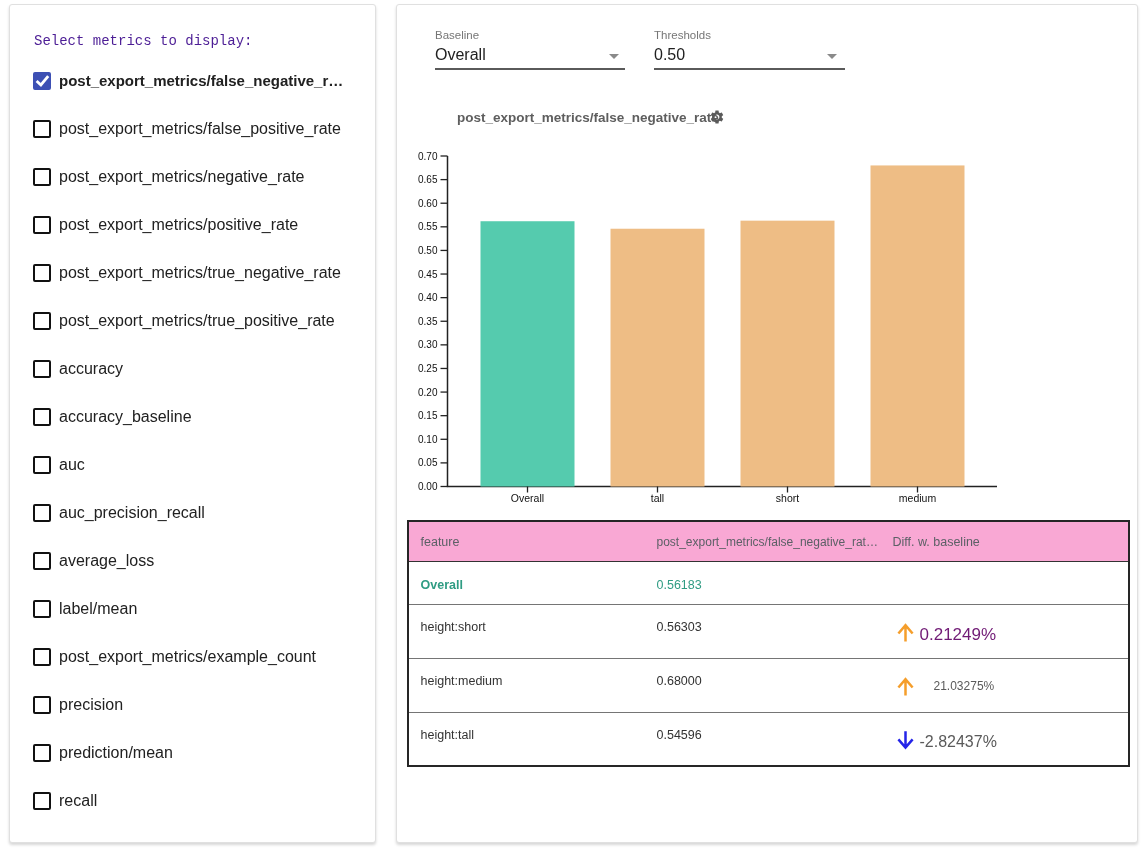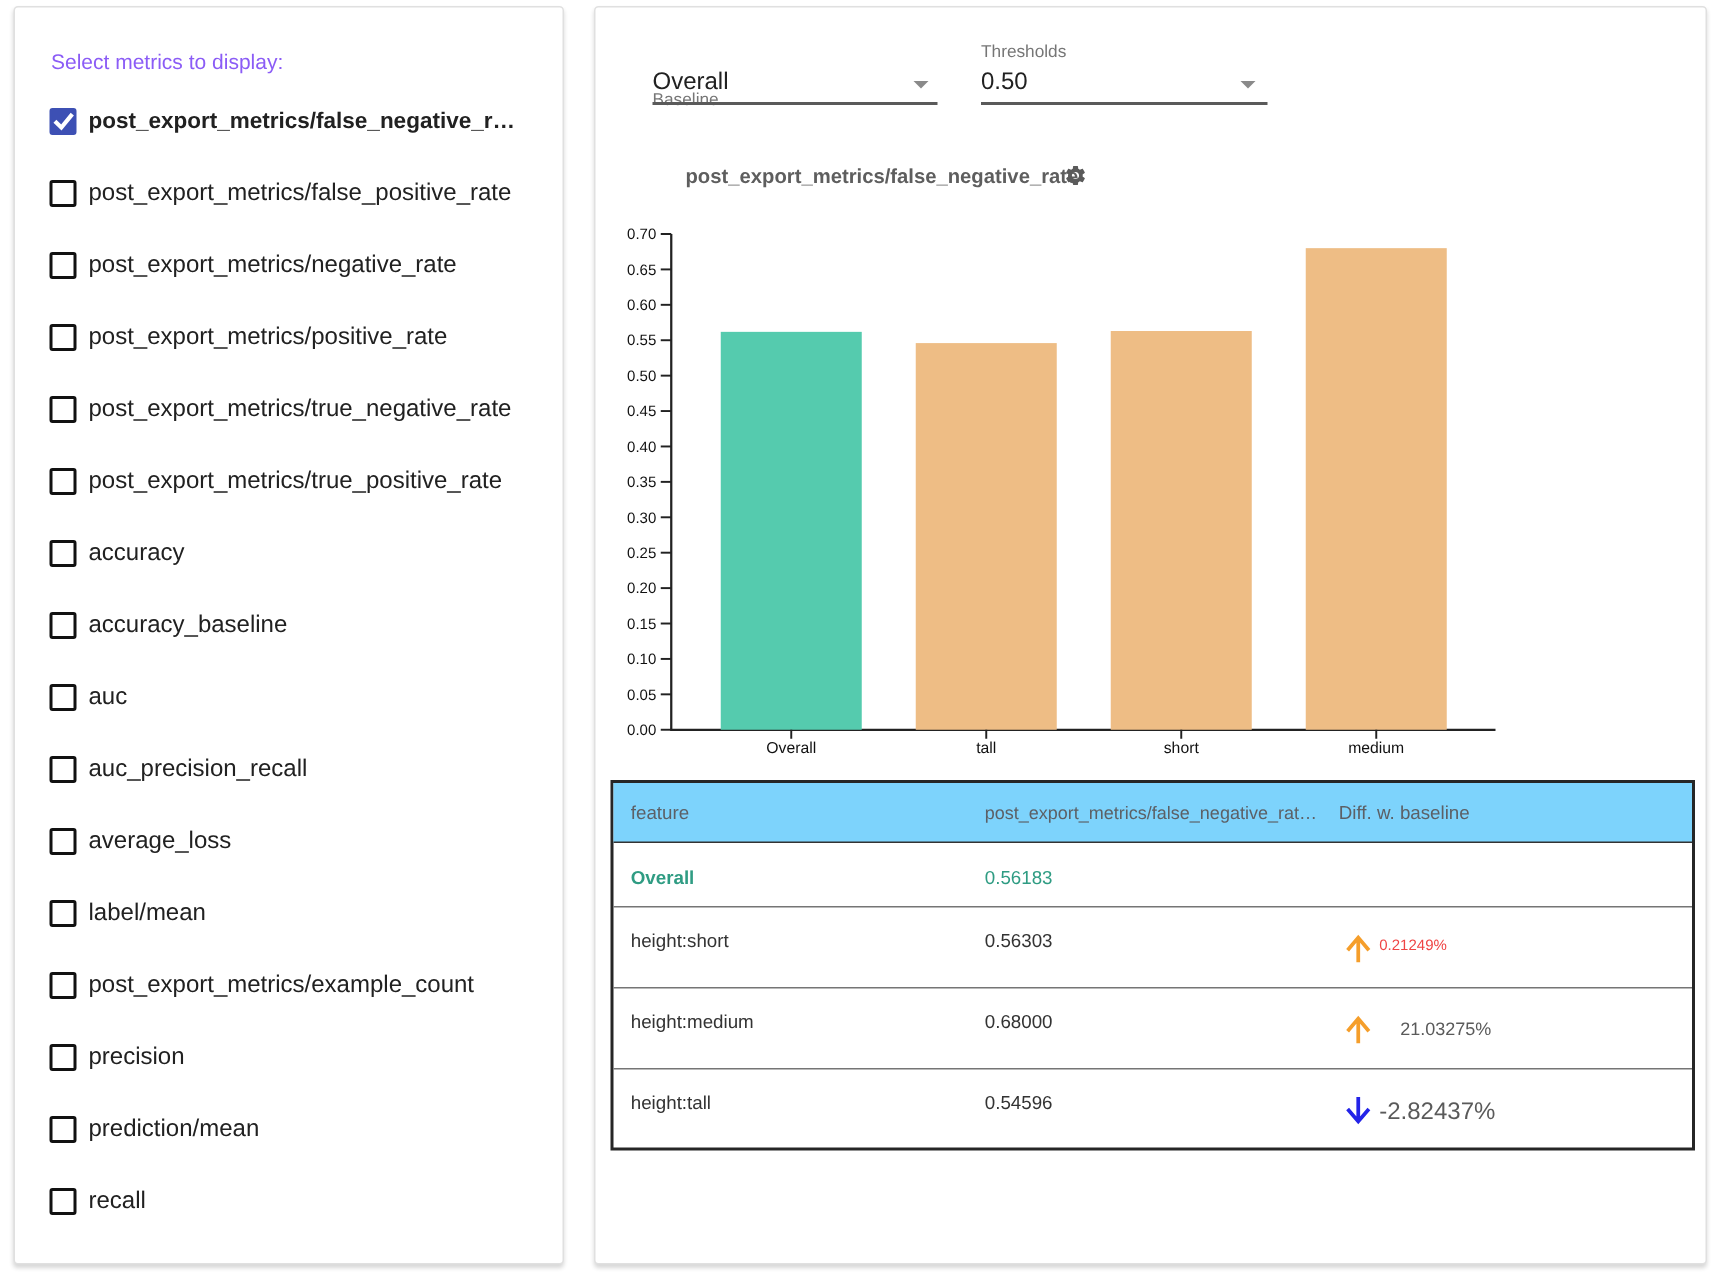--- a/index.html
+++ b/index.html
@@ -17,21 +17,21 @@
   .gvalue { font-size:16px; color:#212121; }
   .underline { height:1.5px; background:#5a5a5a; }
   .tri { width:0; height:0; border-left:5px solid transparent; border-right:5px solid transparent; border-top:5px solid #8a8a8a; }
 </style>
 </head>
 <body>
 
 <div id="leftcard" class="card"></div>
 <div id="rightcard" class="card"></div>
 
-<div class="abs" style="left:34px; top:33px; font-size:14px; color:#8b5cf6;">Select metrics to display:</div>
+<div class="abs" style="left:34px; top:33px; font-size:14px; color:#4c1d95;font-family:Liberation Mono, monospace;">Select metrics to display:</div>
 
 <div id="rows">
     <div class="row" style="top:72px;">
       <div class="cb cbc">
         <svg width="18" height="18" viewBox="0 0 18 18" style="position:absolute;left:-2px;top:-2px">
           <path d="M3.6 8.9 L7.9 13 L15.2 4.1" stroke="#fff" stroke-width="2.8" fill="none"></path>
         </svg>
       </div>
       <div class="lbl" style="font-weight:bold;font-size:15px;">post_export_metrics/false_negative_r…</div>
     </div>
@@ -90,21 +90,21 @@
     <div class="row" style="top:744px;">
       <div class="cb"></div>
       <div class="lbl" style="">prediction/mean</div>
     </div>
     <div class="row" style="top:792px;">
       <div class="cb"></div>
       <div class="lbl" style="">recall</div>
     </div>
   </div>
 
-<div class="abs glabel" style="left:435px; top:29px;margin-top:32px;">Baseline</div>
+<div class="abs glabel" style="left:435px; top:29px;">Baseline</div>
 <div class="abs gvalue" style="left:435px; top:46px;">Overall</div>
 <div class="abs underline" style="left:435px; top:68px; width:190px;"></div>
 <div class="abs tri" style="left:609px; top:54px;"></div>
 
 <div class="abs glabel" style="left:654px; top:29px;">Thresholds</div>
 <div class="abs gvalue" style="left:654px; top:46px;">0.50</div>
 <div class="abs underline" style="left:654px; top:68px; width:191px;"></div>
 <div class="abs tri" style="left:827px; top:54px;"></div>
 
 <div class="abs" style="left:437px; top:110px; font-size:13.5px; font-weight:bold; color:#5e5e5e;margin-left:20px;">post_export_metrics/false_negative_rate</div>
@@ -153,38 +153,38 @@
     <text x="657.5" y="502" font-size="10.5" fill="#111" text-anchor="middle" font-family="Liberation Sans">tall</text>
     <rect x="740.5" y="220.6694071428571" width="94" height="265.8305928571429" fill="#eebd85"></rect>
     <line x1="787.5" y1="486.5" x2="787.5" y2="492.5" stroke="#222" stroke-width="1.3"></line>
     <text x="787.5" y="502" font-size="10.5" fill="#111" text-anchor="middle" font-family="Liberation Sans">short</text>
     <rect x="870.5" y="165.44285714285712" width="94" height="321.0571428571429" fill="#eebd85"></rect>
     <line x1="917.5" y1="486.5" x2="917.5" y2="492.5" stroke="#222" stroke-width="1.3"></line>
     <text x="917.5" y="502" font-size="10.5" fill="#111" text-anchor="middle" font-family="Liberation Sans">medium</text>
   </svg>
 
 <div id="tablewrap" class="abs" style="left:406.5px; top:519.5px; width:723px; height:247px; border:2px solid #262626;">
-    <div style="position:absolute;left:0;top:0;width:100%;height:40px;background:#7dd3fc;border-bottom:1px solid #333;">
+    <div style="position:absolute;left:0;top:0;width:100%;height:40px;background:#f9a8d4;border-bottom:1px solid #333;">
   <div style="position:absolute;left:12px;top:13px;font-size:12.5px;color:#5c6066;">feature</div>
   <div style="position:absolute;left:248px;top:13px;font-size:12px;color:#5c6066;">post_export_metrics/false_negative_rat…</div>
   <div style="position:absolute;left:484px;top:13px;font-size:12.5px;color:#5c6066;">Diff. w. baseline</div>
 </div>
     <div style="position:absolute;left:0;top:40px;width:100%;height:43px;border-bottom:1px solid #757575;">
   <div style="position:absolute;left:12px;top:16px;font-size:12.5px;font-weight:bold;color:#2f9c83;">Overall</div>
   <div style="position:absolute;left:248px;top:16px;font-size:12.5px;font-weight:normal;color:#2f9c83;">0.56183</div>
 </div>
     <div style="position:absolute;left:0;top:83px;width:100%;height:54px;border-bottom:1px solid #757575;">
     <div style="position:absolute;left:12px;top:15px;font-size:12.5px;color:#333;">height:short</div>
     <div style="position:absolute;left:248px;top:15px;font-size:12.5px;color:#333;">0.56303</div>
     <div style="position:absolute;left:488px;top:16px;width:20px;height:22px;">
         <svg width="20" height="22" viewBox="0 0 20 22" style="position:absolute;left:0;top:0">
           <path d="M8.5 20.5 V4.1 M1.4 12.5 L8.5 4.1 L15.6 12.5" stroke="#f59e2b" stroke-width="2.5" fill="none"></path>
         </svg>
       </div>
-    <div style="position:absolute;left:511px;top:20px;font-size:10px;color:#ef4444;">0.21249%</div>
+    <div style="position:absolute;left:511px;top:20px;font-size:17px;color:#701a75;">0.21249%</div>
   </div>
     <div style="position:absolute;left:0;top:137px;width:100%;height:54px;border-bottom:1px solid #757575;">
     <div style="position:absolute;left:12px;top:15px;font-size:12.5px;color:#333;">height:medium</div>
     <div style="position:absolute;left:248px;top:15px;font-size:12.5px;color:#333;">0.68000</div>
     <div style="position:absolute;left:488px;top:16px;width:20px;height:22px;">
         <svg width="20" height="22" viewBox="0 0 20 22" style="position:absolute;left:0;top:0">
           <path d="M8.5 20.5 V4.1 M1.4 12.5 L8.5 4.1 L15.6 12.5" stroke="#f59e2b" stroke-width="2.5" fill="none"></path>
         </svg>
       </div>
     <div style="position:absolute;left:525px;top:20px;font-size:12px;color:#5a5a5a;">21.03275%</div>

